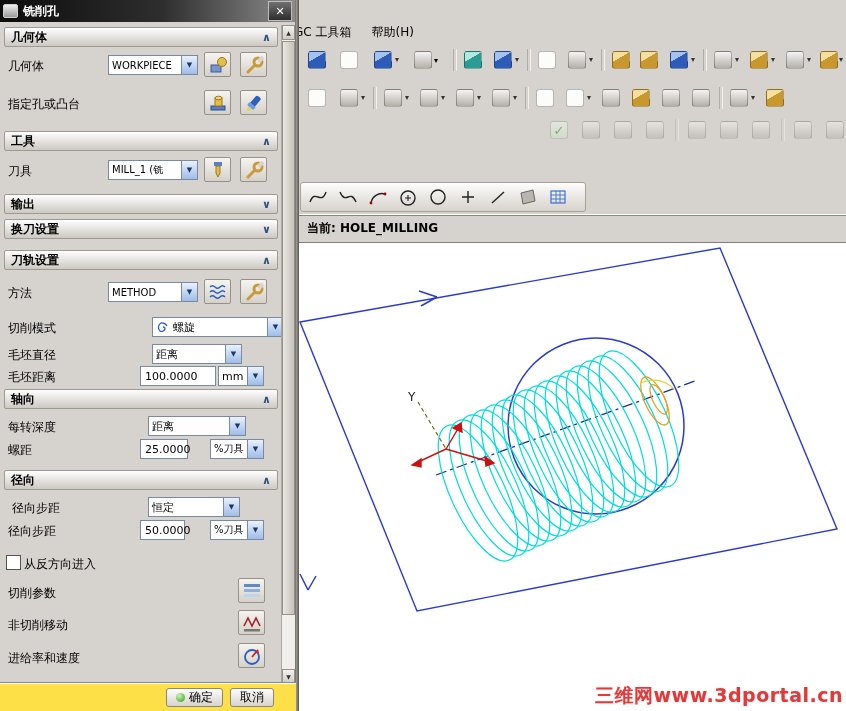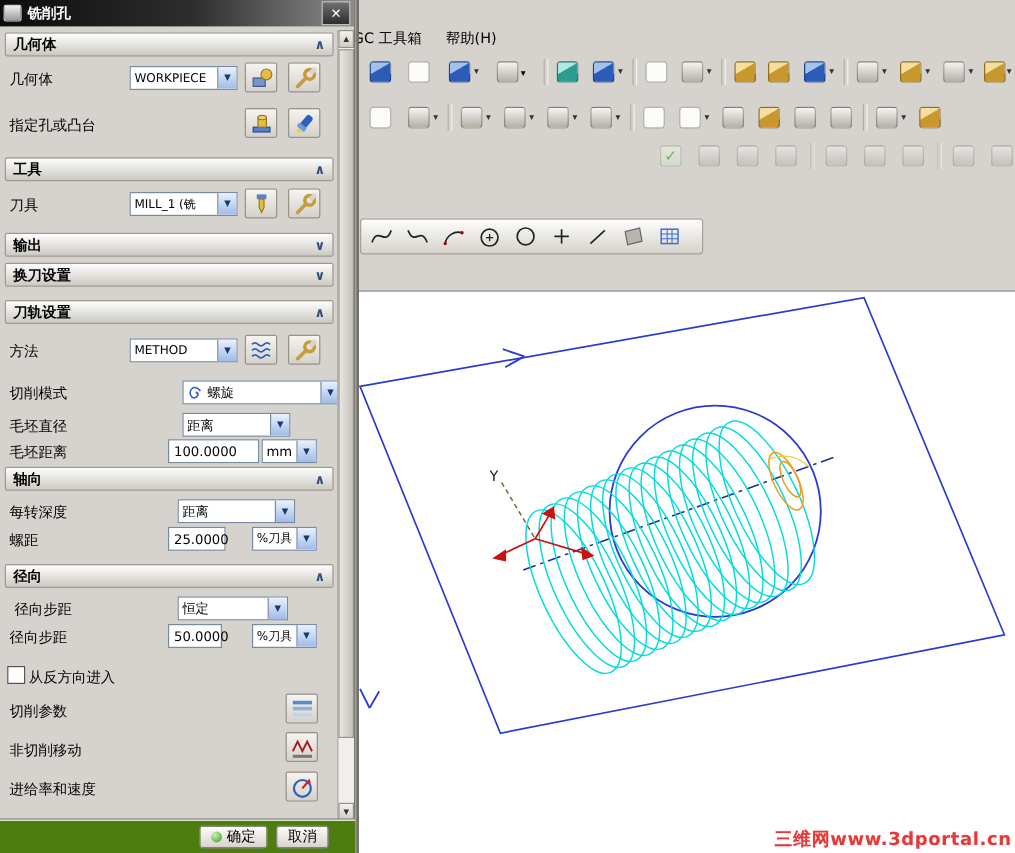--- a/index.html
+++ b/index.html
@@ -37,21 +37,21 @@
   .chkbox{position:absolute;width:13px;height:13px;background:#fff;border:1px solid #555;}
   .sb{position:absolute;right:0;top:25px;width:14px;height:659px;background:#f0efec;
       border-left:1px solid #aaa6a0;box-sizing:border-box;}
   .sb-btn{position:absolute;left:0;width:13px;height:15px;background:linear-gradient(#f4f2ee,#cfccc5);
           border:1px solid #96928a;box-sizing:border-box;font-size:6px;display:flex;
           align-items:center;justify-content:center;color:#333;}
   .sb-thumb{position:absolute;left:0;top:16px;width:13px;height:574px;
             background:linear-gradient(90deg,#e8e6e1,#c6c2ba);border:1px solid #96928a;
             box-sizing:border-box;}
   .actionbar{position:absolute;left:0;bottom:0;width:296px;height:27px;
-             border-top:1px solid #fff;box-shadow:0 -1px 0 #8a8680;background:#4d7c0f;}
+             border-top:1px solid #fff;box-shadow:0 -1px 0 #8a8680;background:#fde047;}
   .pbtn{position:absolute;top:4px;height:19px;background:linear-gradient(#fdfdfc,#d7d3cc);
         border:1px solid #8a867e;border-radius:3px;font-size:12px;display:inline-flex;
         align-items:center;gap:4px;padding:0 9px;box-sizing:border-box;}
   .gdot{width:9px;height:9px;border-radius:50%;
         background:radial-gradient(circle at 35% 30%,#cff2b6,#2f9c1f);flex:none;}
   
   .divider{position:absolute;left:296px;top:0;width:3px;height:711px;
            background:linear-gradient(90deg,#a5a19a,#56544f);z-index:4;}
   .menubar{position:absolute;left:286px;top:22px;height:20px;display:flex;gap:4px;
            align-items:center;font-size:12px;}
@@ -76,21 +76,21 @@
             background:linear-gradient(#fdfdfc,#d7d3cc);border:1px solid #a5a199;
             border-radius:3px;display:flex;align-items:center;gap:4px;padding:0 4px;
             box-sizing:border-box;}
   .cvi{width:26px;height:24px;display:flex;align-items:center;justify-content:center;}
   .statusbar{position:absolute;left:299px;top:214px;width:547px;height:28px;background:#d6d3ce;
              border-top:1px solid #fff;box-shadow:0 1px 0 #8a8680 inset;display:flex;
              align-items:center;padding-left:8px;box-sizing:border-box;
              font-size:12px;font-weight:bold;}
   .viewport{position:absolute;left:299px;top:242px;width:547px;height:469px;background:#fff;
             border-top:1px solid #7f7f7f;box-sizing:border-box;}
-  .watermark{position:absolute;right:3px;bottom:2px;font-size:15px;font-weight:bold;
+  .watermark{position:absolute;right:3px;bottom:2px;font-size:19px;font-weight:bold;
              color:#e03a3a;text-shadow:0 0 2px #ffd6d6;letter-spacing:0.5px;}
 </style>
 </head>
 <body>
 
 <div id="app">
 
   <div class="menubar">
     <span class="menu-item">GC 工具箱</span>
     <span class="menu-item">帮助(H)</span>
@@ -289,20 +289,23 @@
         </svg>
       </span>
     <span class="cvi">
         <svg width="20" height="20">
           <rect x="3" y="4" width="14" height="12" fill="none" stroke="#3a6fd0" stroke-width="1.2"></rect>
           <path d="M3,8 H17 M3,12 H17 M8,4 V16 M12,4 V16" stroke="#3a6fd0" stroke-width="0.9"></path>
         </svg>
       </span>
   </div>
 
+  <div class="statusbar">
+    <span>当前: HOLE_MILLING</span>
+  </div>
 
   <div class="viewport">
     <svg width="547" height="469" viewBox="299 242 547 469">
       <defs>
         <ellipse id="coil" cx="0" cy="0" rx="27" ry="74" fill="none" stroke="#00dcdc" stroke-width="1.2"></ellipse>
       </defs>
 
       <polygon points="300,321 720,247 837,528 417,610" fill="none" stroke="#2a3bd0" stroke-width="1.4"></polygon>
       <path d="M437,296 L419,290 M437,296 L421,305" stroke="#2a3bd0" stroke-width="1.5" fill="none"></path>
       <path d="M308,589 L300,573 M308,589 L316,575" stroke="#2a3bd0" stroke-width="1.5" fill="none"></path>

